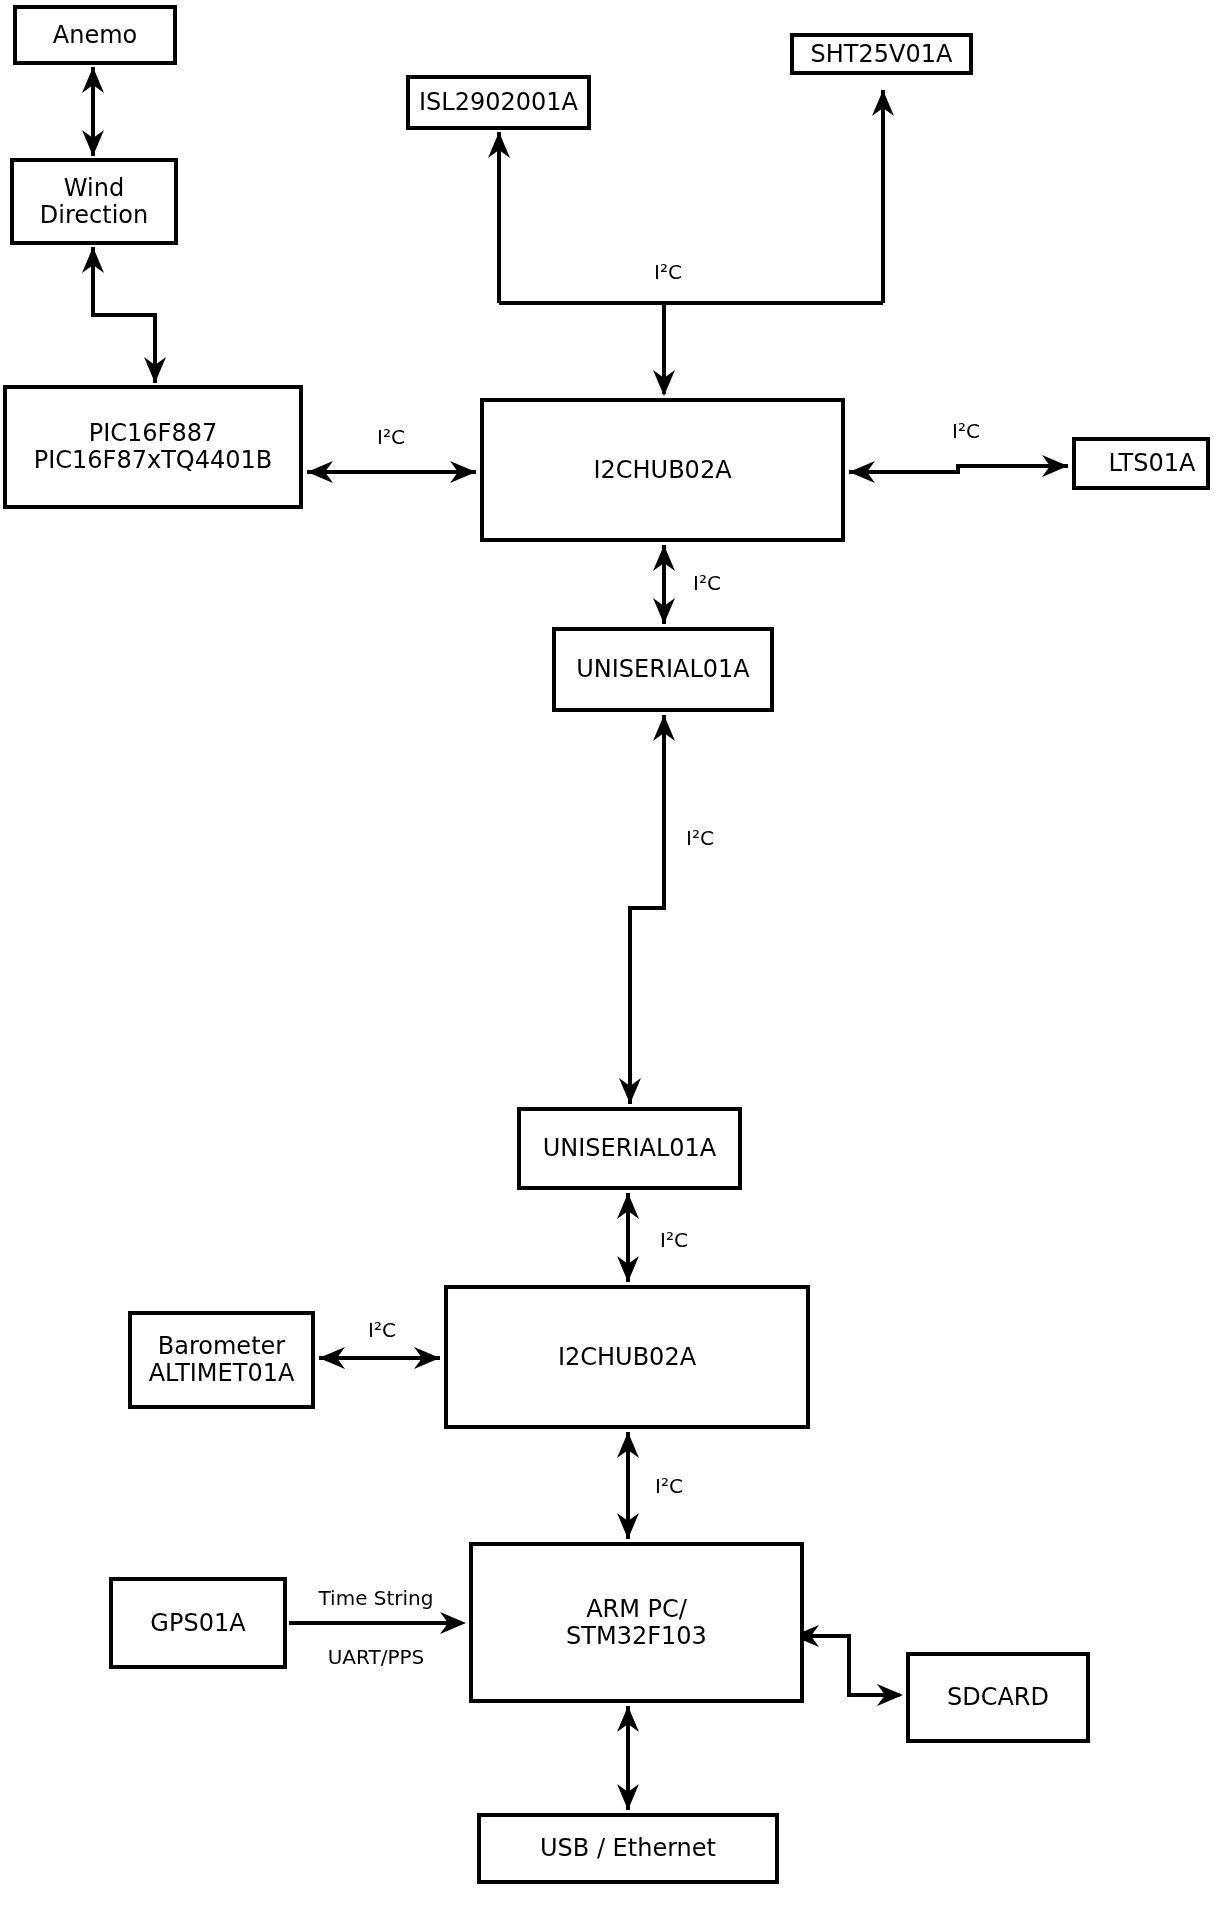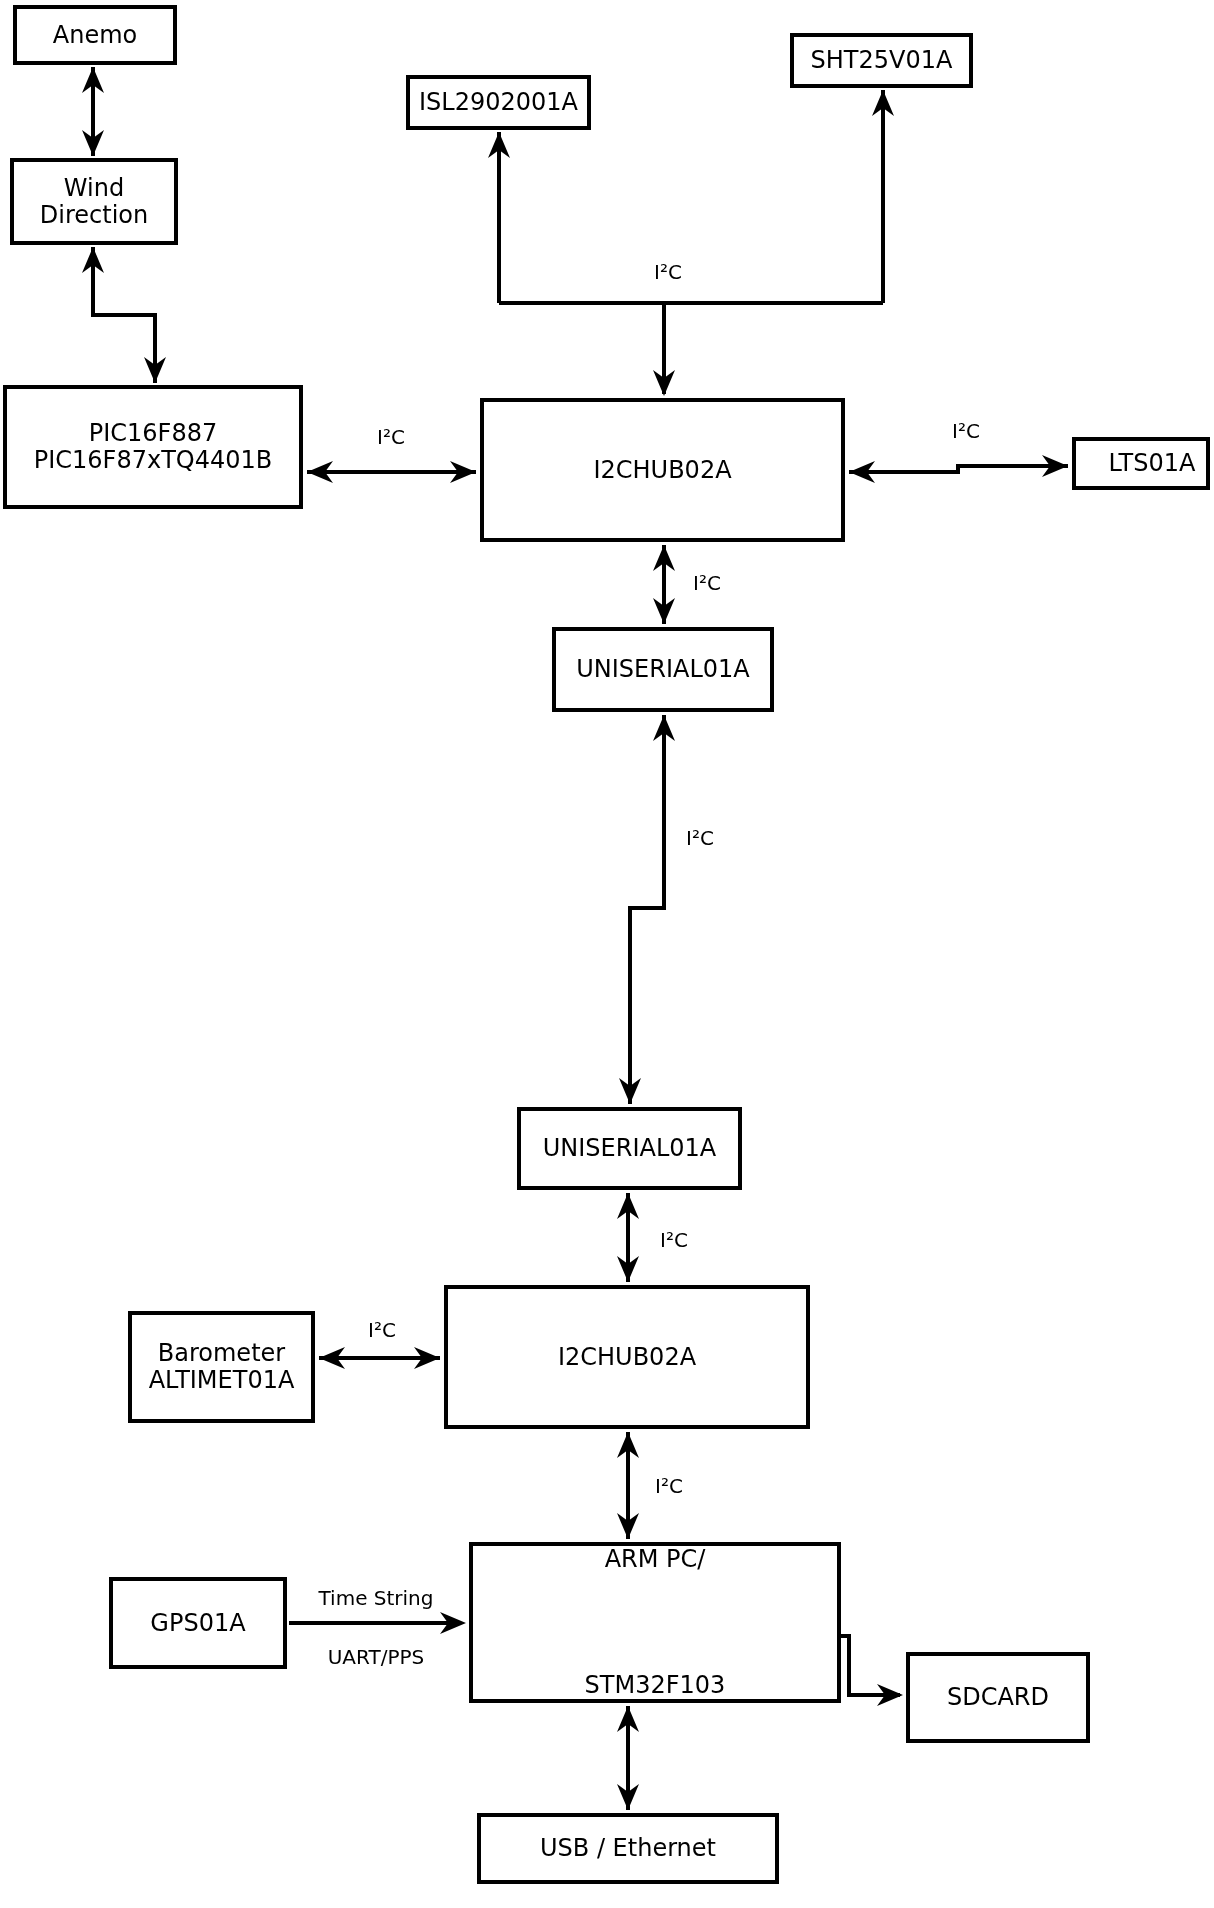--- a/index.html
+++ b/index.html
@@ -130,21 +130,21 @@
 
   <div class="node" style="left:3px;top:385px;width:300px;height:124px;">
     <span>PIC16F887</span>
     <span>PIC16F87xTQ4401B</span>
   </div>
 
   <div class="node" style="left:406px;top:75px;width:185px;height:55px;">
     <span>ISL2902001A</span>
   </div>
 
-  <div class="node" style="left:790px;top:33px;width:183px;height:55px;">
+  <div class="node" style="left:790px;top:33px;width:183px;height:42px;">
     <span>SHT25V01A</span>
   </div>
 
   <div class="node" style="left:480px;top:398px;width:365px;height:144px;">
     <span>I2CHUB02A</span>
   </div>
 
   <div class="node" style="left:1072px;top:437px;width:138px;height:53px;padding-left:22px;">
     <span>LTS01A</span>
   </div>
@@ -154,30 +154,30 @@
   </div>
 
   <div class="node" style="left:517px;top:1107px;width:225px;height:83px;">
     <span>UNISERIAL01A</span>
   </div>
 
   <div class="node" style="left:444px;top:1285px;width:366px;height:144px;">
     <span>I2CHUB02A</span>
   </div>
 
-  <div class="node" style="left:128px;top:1311px;width:187px;height:112px;">
+  <div class="node" style="left:128px;top:1311px;width:187px;height:98px;">
     <span>Barometer</span>
     <span>ALTIMET01A</span>
   </div>
 
   <div class="node" style="left:109px;top:1577px;width:178px;height:92px;">
     <span>GPS01A</span>
   </div>
 
-  <div class="node" style="left:469px;top:1542px;width:372px;height:161px;justify-content:space-between;">
+  <div class="node" style="left:469px;top:1542px;width:335px;height:161px;">
     <span>ARM PC/</span>
     <span>STM32F103</span>
   </div>
 
   <div class="node" style="left:906px;top:1652px;width:184px;height:91px;">
     <span>SDCARD</span>
   </div>
 
   <div class="node" style="left:477px;top:1813px;width:302px;height:71px;justify-content:center;">
     <span>USB / Ethernet</span>

